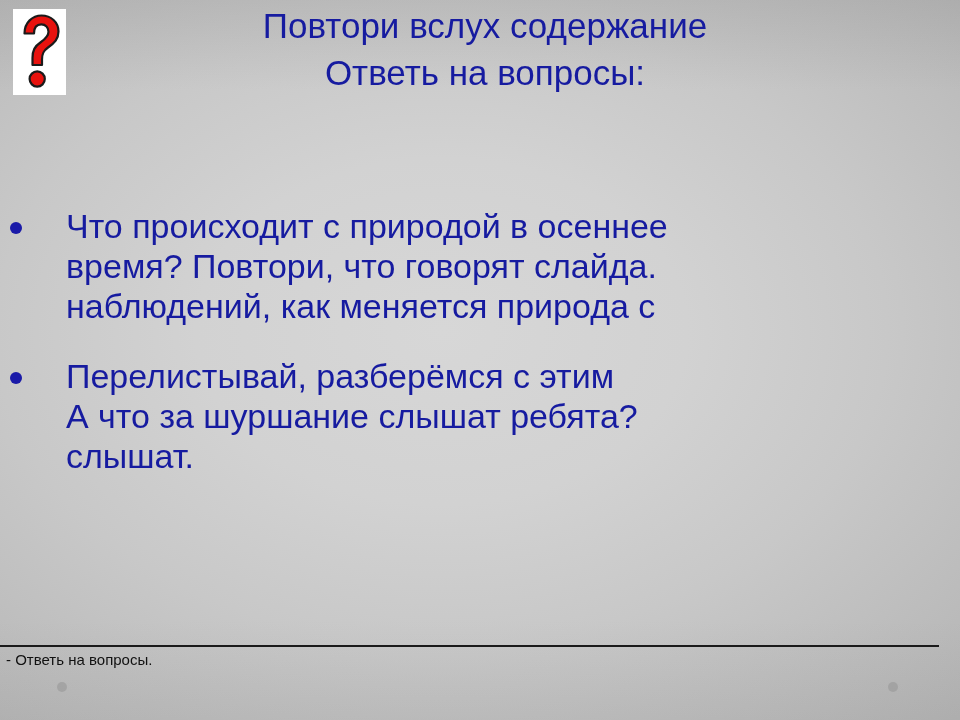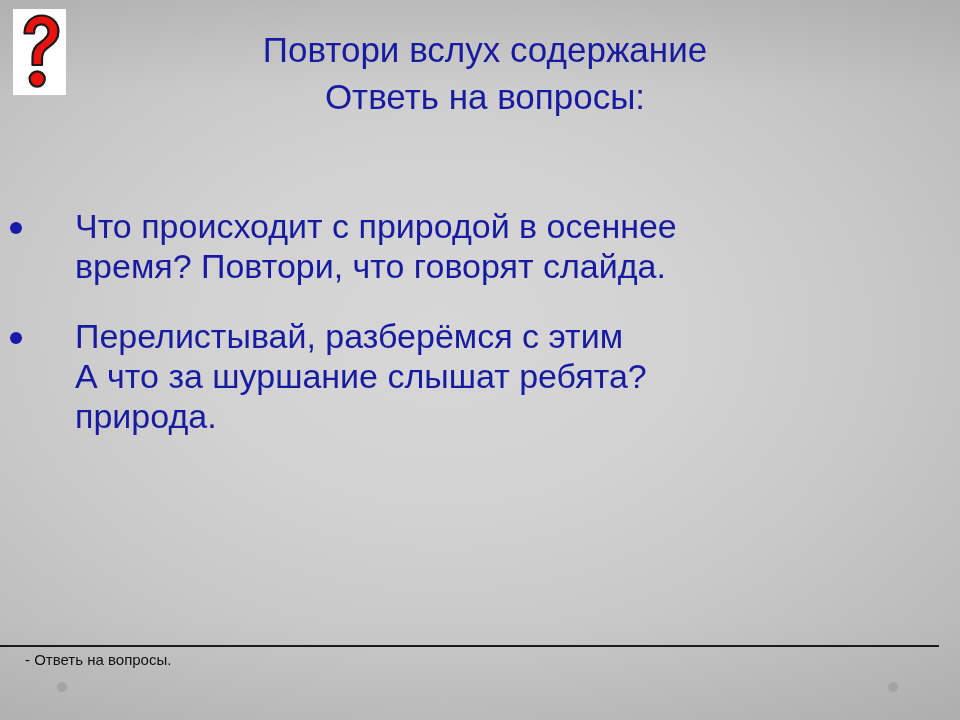--- a/index.html
+++ b/index.html
@@ -65,21 +65,20 @@
     left: 70px;
     top: 2px;
     width: 830px;
     text-align: center;
     color: #161ba0;
     font-size: 35px;
     line-height: 47px;
     font-weight: 400;
     letter-spacing: 0px;
     z-index: 2;
-    margin-top: 24px;
   }
   #title .tline { display: block; white-space: nowrap; }
 
   
   #body {
     position: absolute;
     left: 0px;
     top: 206px;
     width: 900px;
     z-index: 2;
@@ -99,37 +98,36 @@
     border-radius: 50%;
     background: #1a1aa8;
   }
   .bullet-text {
     display: block;
     color: #161ba0;
     font-size: 34px;
     line-height: 40px;
     font-weight: 400;
     max-width: 800px;
-    margin-left: 9px;
   }
   .bullet-text .bline { display: block; white-space: nowrap; }
 
   
   #footer-rule {
     position: absolute;
     left: 0px;
     top: 645px;
     width: 939px;
     height: 2px;
     background: #1a1a1a;
     z-index: 2;
   }
   #footer-note {
     position: absolute;
-    left: 25px;
+    left: 6px;
     top: 650px;
     color: #111111;
     font-size: 15px;
     line-height: 20px;
     white-space: nowrap;
     z-index: 2;
   }
 
   .deco-dot {
     position: absolute;
@@ -164,29 +162,30 @@
     <span class="tline">Ответь на вопросы:</span>
   </div>
 
   <div id="body">
 
     <div class="bullet-row">
       <span class="bullet-dot"></span>
       <span class="bullet-text">
         <span class="bline">Что происходит с природой в осеннее</span>
         <span class="bline">время? Повтори, что говорят слайда.</span>
+        <span class="bline">наблюдений, как меняется природа с</span>
       </span>
     </div>
 
     <div class="bullet-row">
       <span class="bullet-dot"></span>
       <span class="bullet-text">
         <span class="bline">Перелистывай, разберёмся с этим</span>
         <span class="bline">А что за шуршание слышат ребята?</span>
-        <span class="bline">природа.</span>
+        <span class="bline">слышат.</span>
       </span>
     </div>
 
   </div>
 
   <div id="footer-rule"></div>
   <div id="footer-note">- Ответь на вопросы.</div>
 
   <div class="deco-dot" id="deco-dot-left"></div>
   <div class="deco-dot" id="deco-dot-right"></div>

